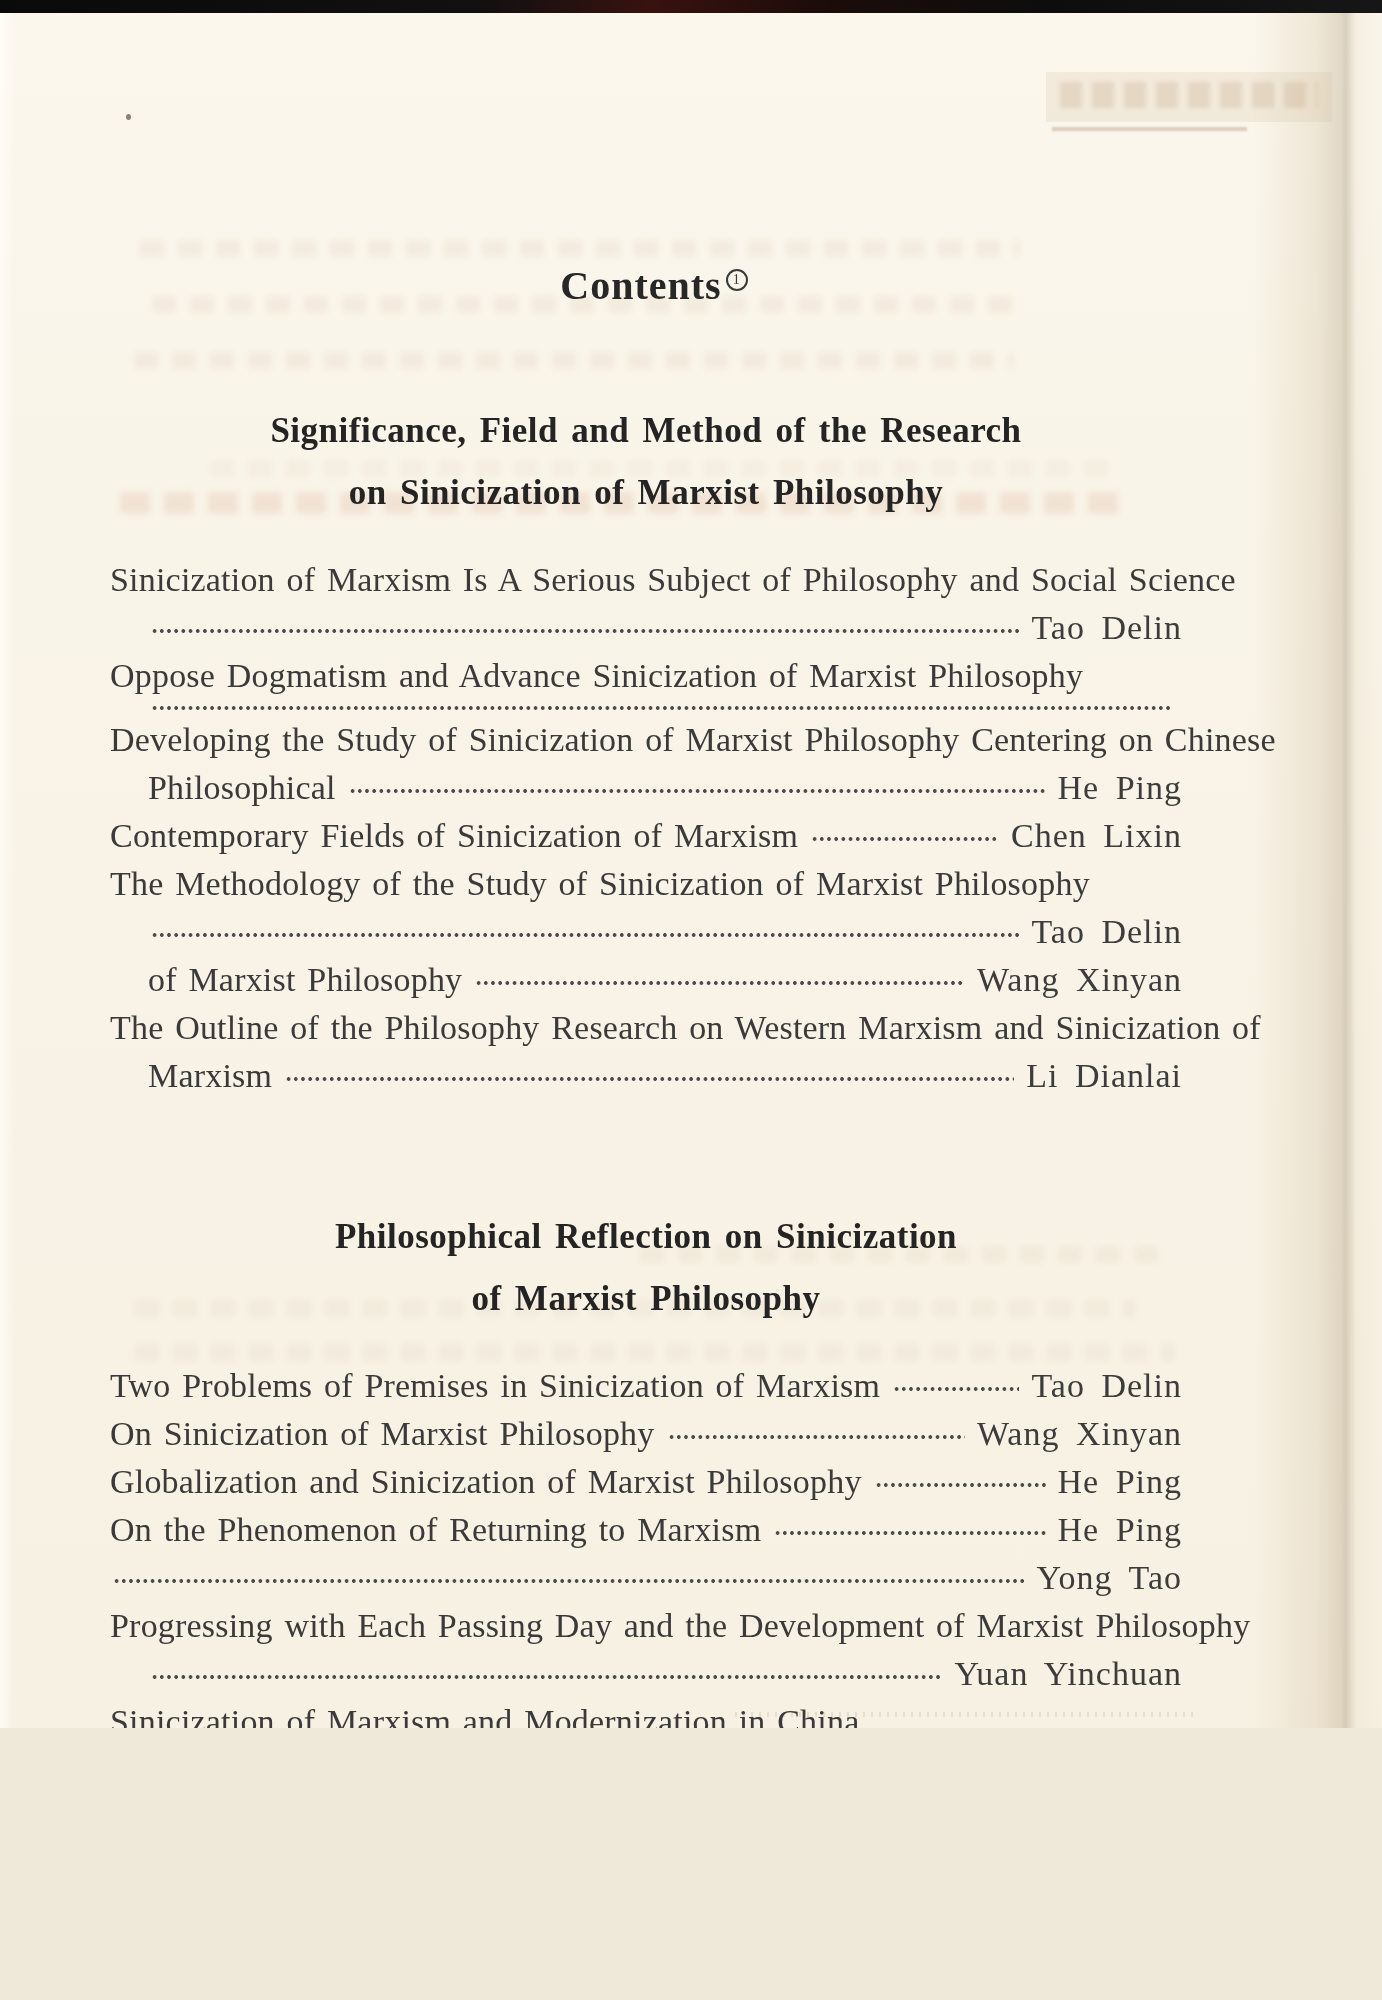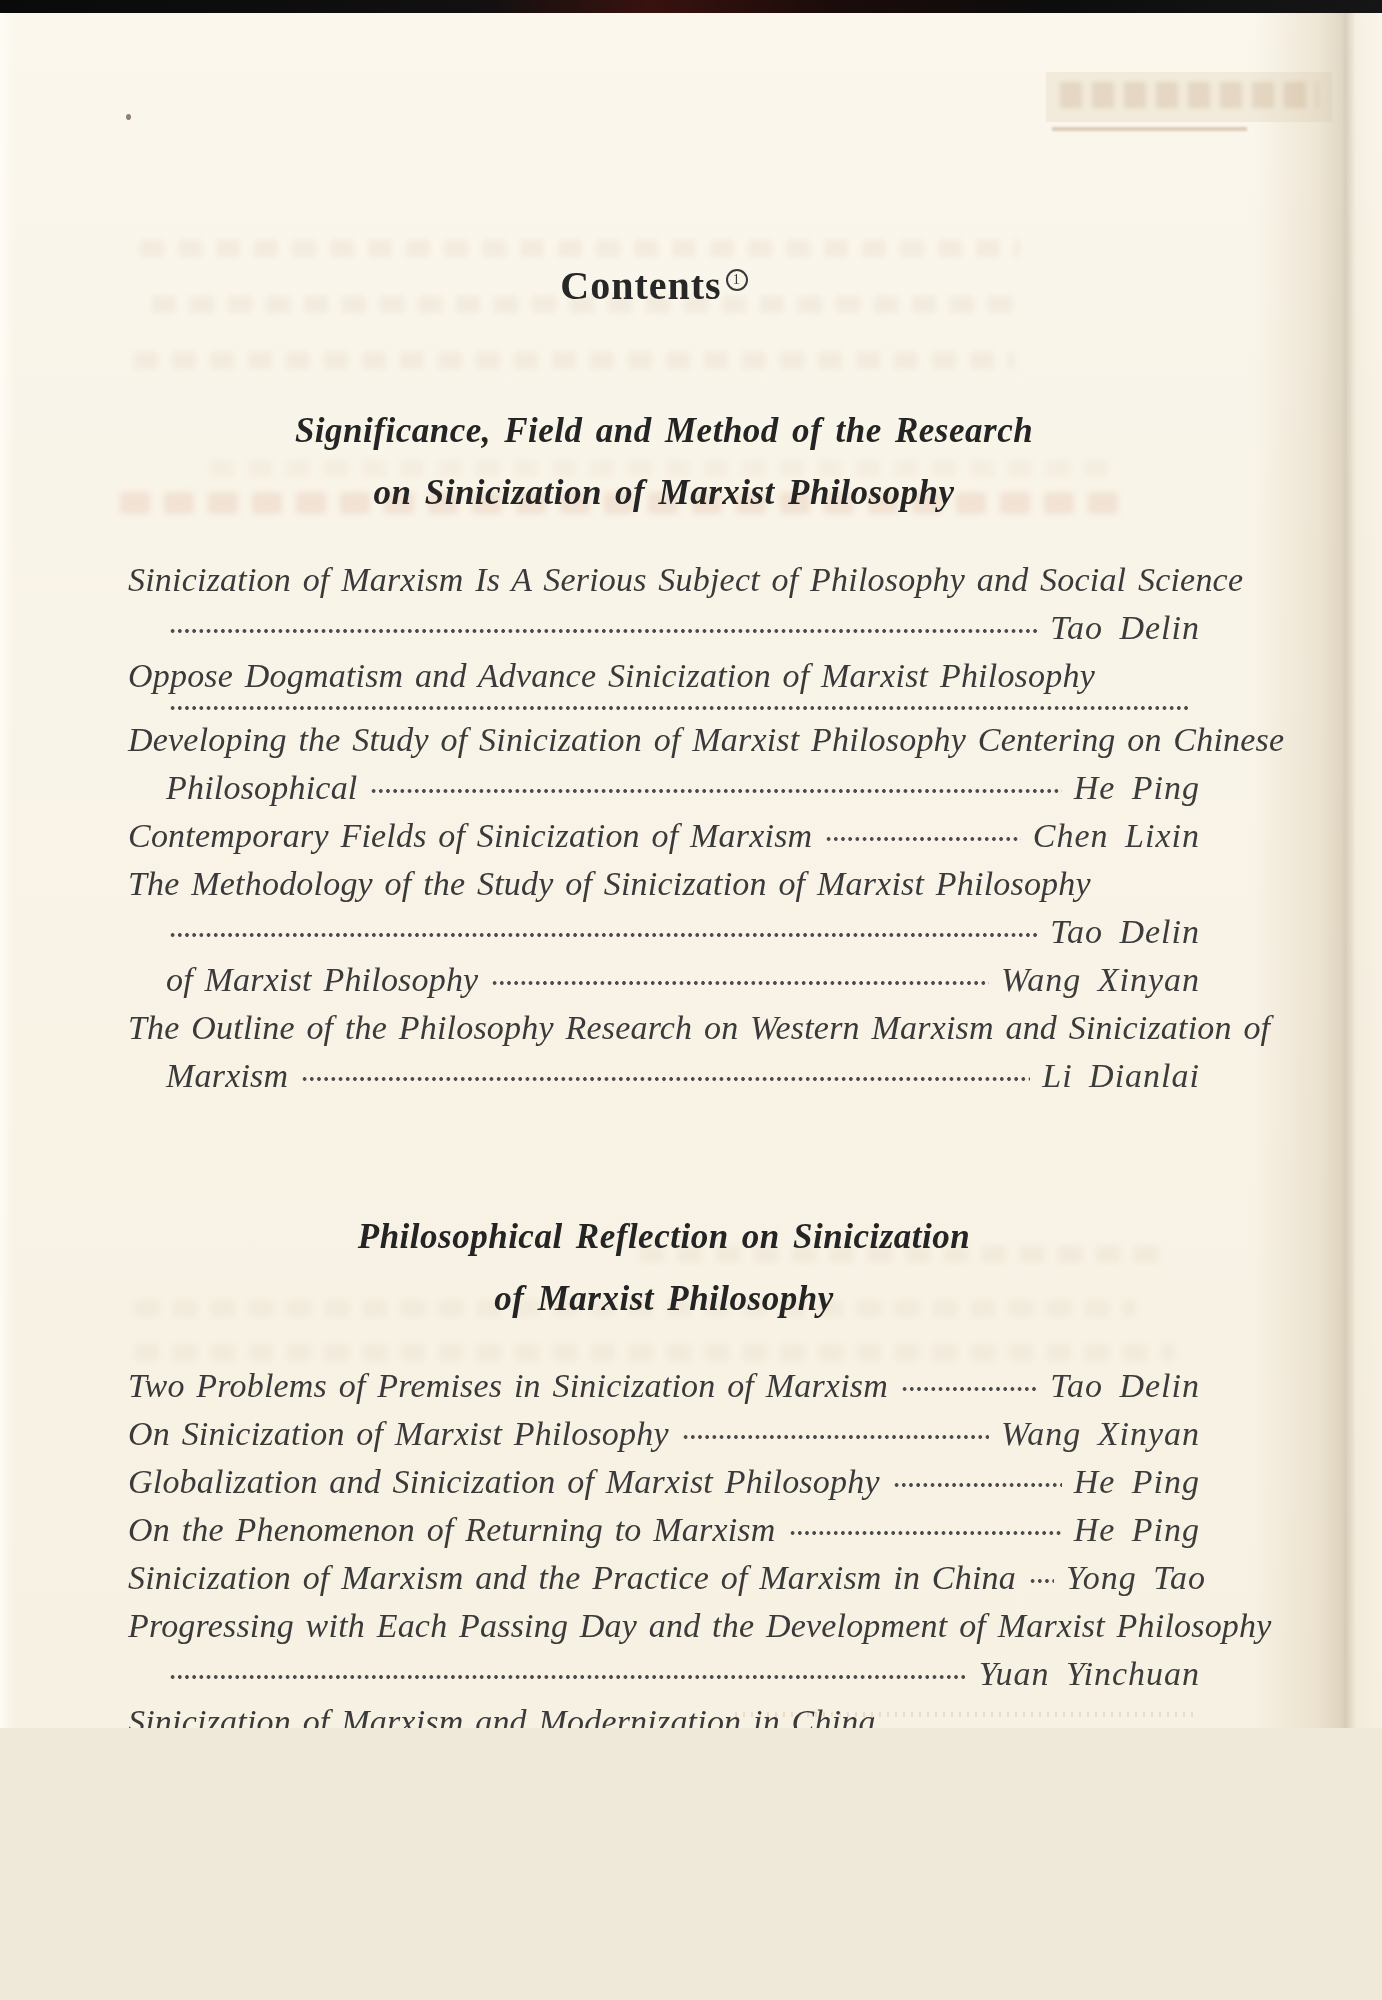--- a/index.html
+++ b/index.html
@@ -86,21 +86,21 @@
     letter-spacing:1px;
   }
   .circ{
     display:inline-flex;align-items:center;justify-content:center;
     width:22px;height:22px;border:2px solid #3a3a3a;border-radius:50%;
     font-size:14px;font-weight:normal;line-height:1;color:#3a3a3a;
     box-sizing:border-box;
   }
   .toc-title .circ{position:relative;top:-15px;margin-left:4px;}
 
-  .toc-section{position:absolute;left:128px;width:1072px;font-style:italic;}
+  .toc-section{position:absolute;left:110px;width:1072px;}
   .toc-section:nth-of-type(1){top:400px;}
   .toc-section:nth-of-type(2){top:1206px;}
   .section-heading{
     margin:0;font-size:35px;font-weight:bold;color:#242424;
     text-align:center;line-height:62px;letter-spacing:.5px;word-spacing:4px;
   }
   .heading-line{display:block;}
   .toc-entries{margin-top:32px;}
   .toc-line{
     display:flex;align-items:baseline;
@@ -256,21 +256,20 @@
           </div>
           <div class="toc-entry">
             <div class="toc-line">
               <span class="entry-text">On the Phenomenon of Returning to Marxism</span>
               <span class="dots"></span>
               <span class="entry-author">He Ping</span>
             </div>
           </div>
           <div class="toc-entry">
             <div class="toc-line">
-              <span class="entry-text">Sinicization of Marxism and the Practice of Marxism in China</span>
               <span class="dots"></span>
               <span class="entry-author">Yong Tao</span>
             </div>
           </div>
           <div class="toc-entry">
             <div class="toc-line">
               <span class="entry-text">Progressing with Each Passing Day and the Development of Marxist Philosophy</span>
             </div>
             <div class="toc-line indent">
               <span class="dots"></span>

